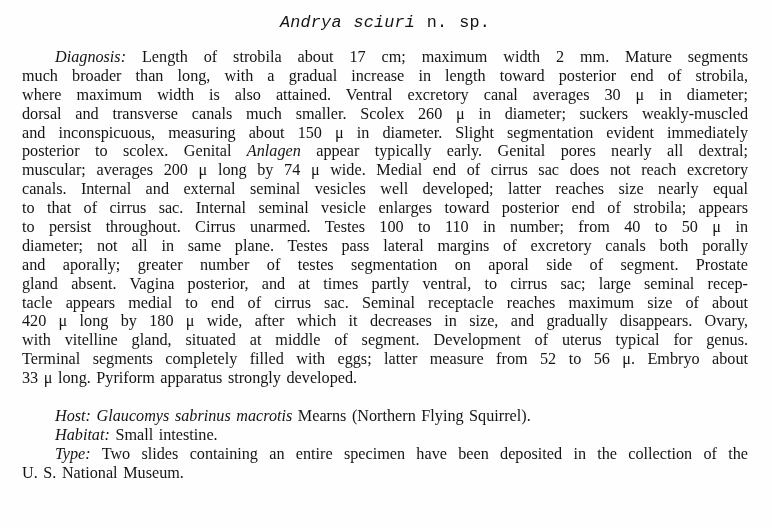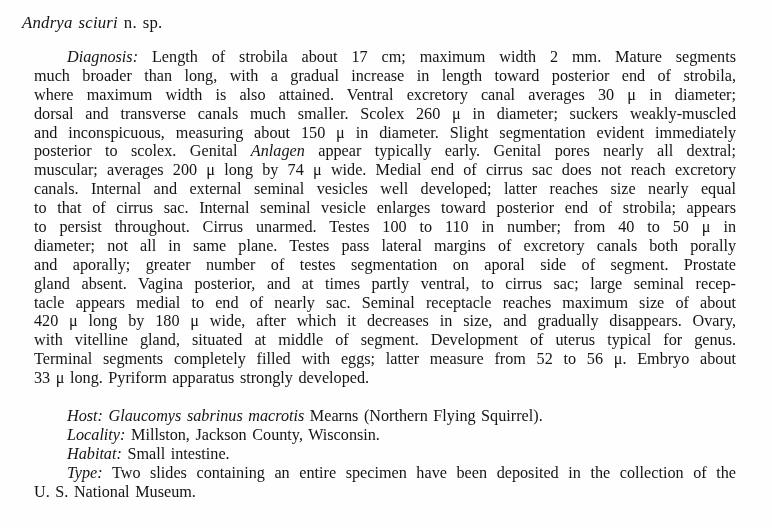--- a/index.html
+++ b/index.html
@@ -15,22 +15,22 @@
     padding: 13px 24px 0 22px;
     overflow: hidden;
   }
   .title {
     font-size: 16.8px;
     line-height: 20px;
     margin: 0 0 15px 0;
     font-weight: normal;
     letter-spacing: 0.2px;
   }
-  .title .line { height: 20px; line-height: 20px; }
-  .para { margin: 12px; }
+  .title .line { text-align: center; height: 20px; line-height: 20px; font-family: Liberation Mono, monospace; }
+  .para { margin: 0; }
   .line {
     line-height: 18.9px;
     height: 18.9px;
     white-space: normal;
     word-spacing: 1.5px;
   }
   .just {
     text-align: justify;
     text-align-last: justify;
   }
@@ -52,26 +52,25 @@
       <div class="line just"><span>dorsal and transverse canals much smaller. Scolex 260 μ in diameter; suckers weakly-muscled</span></div>
       <div class="line just"><span>and inconspicuous, measuring about 150 μ in diameter. Slight segmentation evident immediately</span></div>
       <div class="line just"><span>posterior to scolex. Genital </span><span class="it">Anlagen</span><span> appear typically early. Genital pores nearly all dextral;</span></div>
       <div class="line just"><span>muscular; averages 200 μ long by 74 μ wide. Medial end of cirrus sac does not reach excretory</span></div>
       <div class="line just"><span>canals. Internal and external seminal vesicles well developed; latter reaches size nearly equal</span></div>
       <div class="line just"><span>to that of cirrus sac. Internal seminal vesicle enlarges toward posterior end of strobila; appears</span></div>
       <div class="line just"><span>to persist throughout. Cirrus unarmed. Testes 100 to 110 in number; from 40 to 50 μ in</span></div>
       <div class="line just"><span>diameter; not all in same plane. Testes pass lateral margins of excretory canals both porally</span></div>
       <div class="line just"><span>and aporally; greater number of testes segmentation on aporal side of segment. Prostate</span></div>
       <div class="line just"><span>gland absent. Vagina posterior, and at times partly ventral, to cirrus sac; large seminal recep-</span></div>
-      <div class="line just"><span>tacle appears medial to end of nearly sac. Seminal receptacle reaches maximum size of about</span></div>
+      <div class="line just"><span>tacle appears medial to end of cirrus sac. Seminal receptacle reaches maximum size of about</span></div>
       <div class="line just"><span>420 μ long by 180 μ wide, after which it decreases in size, and gradually disappears. Ovary,</span></div>
       <div class="line just"><span>with vitelline gland, situated at middle of segment. Development of uterus typical for genus.</span></div>
       <div class="line just"><span>Terminal segments completely filled with eggs; latter measure from 52 to 56 μ. Embryo about</span></div>
       <div class="line"><span>33 μ long. Pyriform apparatus strongly developed.</span></div>
     </div>
   <div class="para details">
       <div class="line ind"><span class="it">Host:</span><span> </span><span class="it">Glaucomys sabrinus macrotis</span><span> Mearns (Northern Flying Squirrel).</span></div>
-      <div class="line ind"><span class="it">Locality:</span><span> Millston, Jackson County, Wisconsin.</span></div>
       <div class="line ind"><span class="it">Habitat:</span><span> Small intestine.</span></div>
       <div class="line just ind"><span class="it">Type:</span><span> Two slides containing an entire specimen have been deposited in the collection of the</span></div>
       <div class="line"><span>U. S. National Museum.</span></div>
     </div>
 </div>
 
 </body></html>

